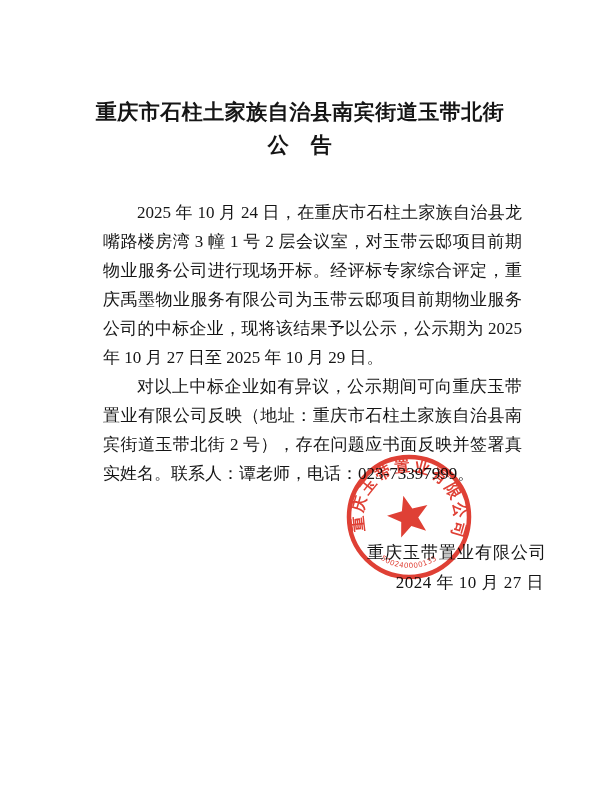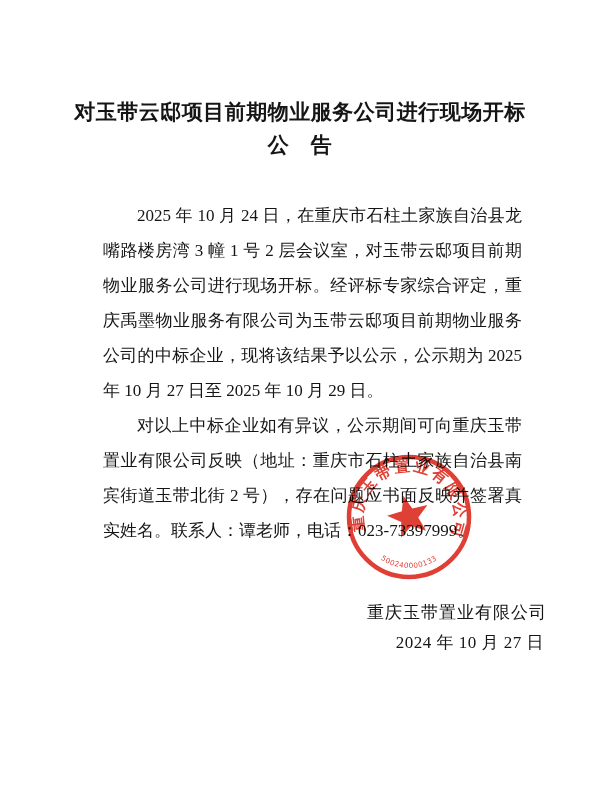--- a/index.html
+++ b/index.html
@@ -18,21 +18,21 @@
     margin: 96px 55px 0 55px;
     text-align: center;
     font-size: 21px;
     font-weight: 700;
     line-height: 33px;
     letter-spacing: 0.5px;
   }
   .body-text {
     margin: 36px 78px 0 103px;
     font-size: 17px;
-    line-height: 35px;
+    line-height: 29px;
     text-align: justify;
   }
   .body-text p {
     text-indent: 2em;
     margin: 0;
   }
   .signature {
     margin-top: 50px;
     padding-right: 53px;
     text-align: right;
@@ -63,21 +63,21 @@
     font-size: 7.2px;
     letter-spacing: 0.4px;
   }
 </style>
 </head>
 <body>
 
 <div class="page">
 
   <h1 class="title">
-    <span>对玉带云邸项目前期物业服务公司进行现场开标</span><br>
+    <span>重庆市石柱土家族自治县南宾街道玉带北街</span><br>
     <span>公　告</span>
   </h1>
 
   <div class="body-text">
     <p>2025 年 10 月 24 日，在重庆市石柱土家族自治县龙嘴路楼房湾 3 幢 1 号 2 层会议室，对玉带云邸项目前期物业服务公司进行现场开标。经评标专家综合评定，重庆禹墨物业服务有限公司为玉带云邸项目前期物业服务公司的中标企业，现将该结果予以公示，公示期为 2025 年 10 月 27 日至 2025 年 10 月 29 日。</p>
     <p>对以上中标企业如有异议，公示期间可向重庆玉带置业有限公司反映（地址：重庆市石柱土家族自治县南宾街道玉带北街 2 号），存在问题应书面反映并签署真实姓名。联系人：谭老师，电话：023-73397999。</p>
   </div>
 
   <div class="signature">
     <div class="sig-company">重庆玉带置业有限公司</div>

